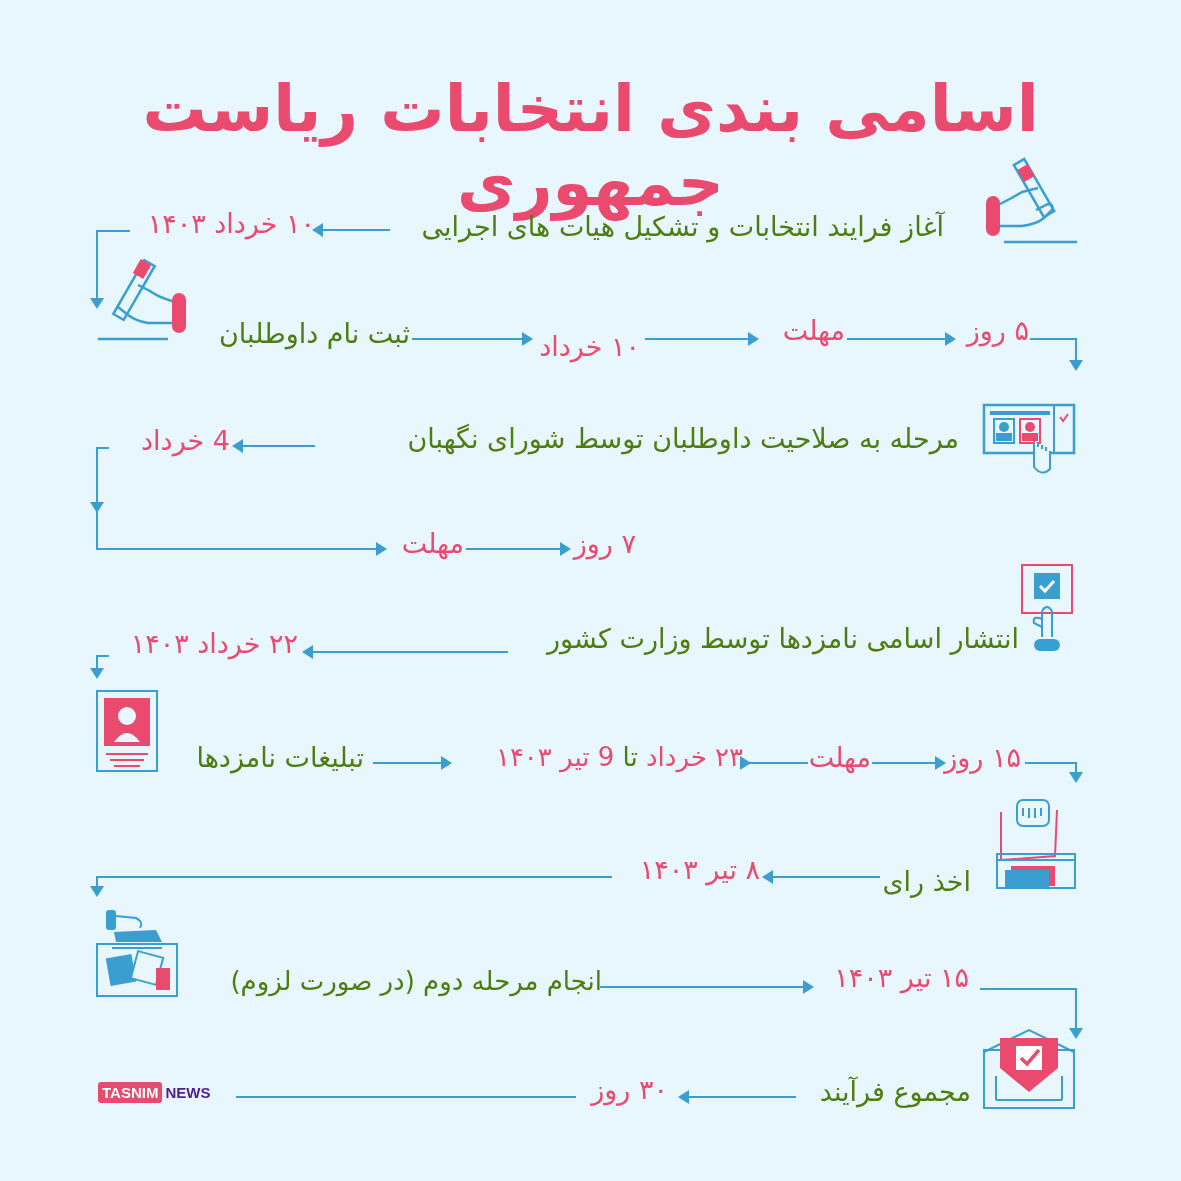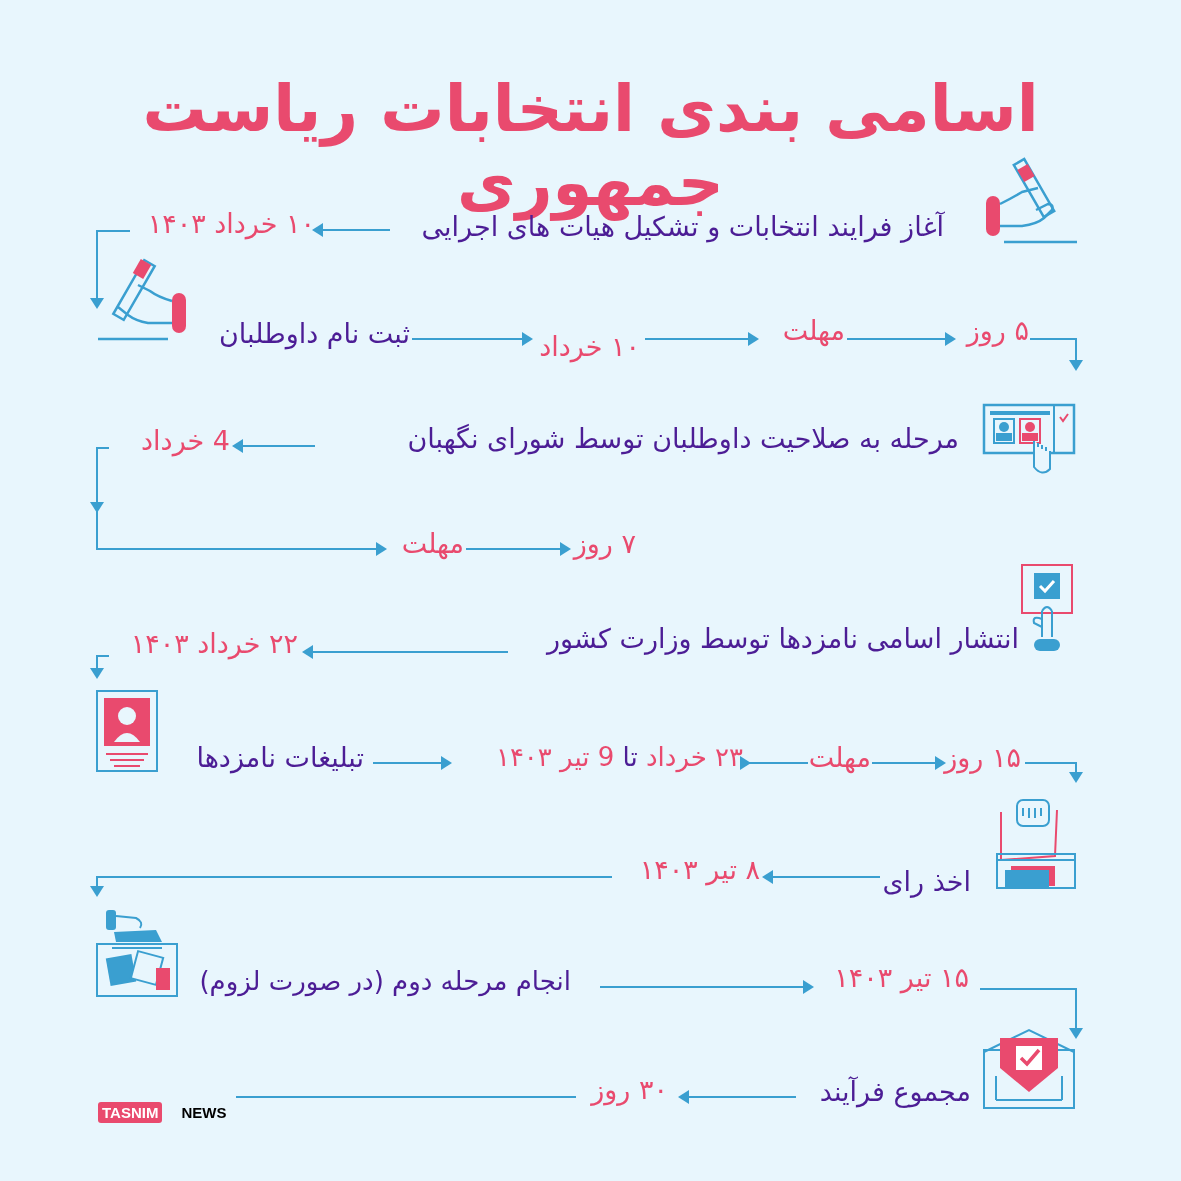--- a/index.html
+++ b/index.html
@@ -1,32 +1,32 @@
 <!DOCTYPE html>
 <html><head>
 <meta charset="utf-8">
 <style>
   html,body{margin:0;padding:0;}
   body{width:1181px;height:1181px;background:#e8f6fd;position:relative;overflow:hidden;font-family:"DejaVu Sans",sans-serif;}
   .abs{position:absolute;}
   .title{left:0;width:1181px;top:72px;text-align:center;color:#e94a6e;font-size:64px;font-weight:bold;direction:rtl;letter-spacing:-1px;}
   .t{position:absolute;white-space:nowrap;font-weight:normal;direction:rtl;line-height:1;}
-  .blue{color:#4c1d95;}
+  .blue{color:#4d7c0f;}
   .pink{color:#e94a6e;}
   .lg{font-size:27px;}
   .md{font-size:26px;}
   .hl{position:absolute;height:2px;background:#3a9fd0;}
   .vl{position:absolute;width:2px;background:#3a9fd0;}
   .arr-l{position:absolute;width:0;height:0;border-top:7px solid transparent;border-bottom:7px solid transparent;border-right:11px solid #3a9fd0;}
   .arr-r{position:absolute;width:0;height:0;border-top:7px solid transparent;border-bottom:7px solid transparent;border-left:11px solid #3a9fd0;}
   .arr-d{position:absolute;width:0;height:0;border-left:7px solid transparent;border-right:7px solid transparent;border-top:11px solid #3a9fd0;}
   .icon{position:absolute;}
-  .logo{position:absolute;left:98px;top:1082px;display:flex;align-items:center;gap:19px;margin-top:20px;}
+  .logo{position:absolute;left:98px;top:1082px;display:flex;align-items:center;gap:3px;}
   .logo .box{background:#e94a6e;color:#fff;font-family:"Liberation Sans",sans-serif;font-weight:bold;font-size:15px;padding:2px 4px;border-radius:3px;}
-  .logo .news{color:#000000;font-family:"Liberation Sans",sans-serif;font-weight:bold;font-size:15px;}
+  .logo .news{color:#4c1d95;font-family:"Liberation Sans",sans-serif;font-weight:bold;font-size:15px;}
 </style>
 </head>
 <body>
 
 <div class="abs title">اسامی بندی انتخابات ریاست جمهوری</div>
 
 <div class="t blue lg" style="right:237px;top:213px;">آغاز فرایند انتخابات و تشکیل هیات های اجرایی</div>
 <div class="hl" style="left:320px;width:70px;top:229px;"></div>
 <div class="arr-l" style="left:312px;top:223px;"></div>
 <div class="t pink lg" style="right:866px;top:210px;">۱۰ خرداد ۱۴۰۳</div>
@@ -153,21 +153,21 @@
 <svg class="icon" style="left:96px;top:908px;" width="84" height="90" viewBox="0 0 84 90">
   <rect x="10" y="2" width="10" height="20" rx="3" fill="#3a9fd0"></rect>
   <path d="M20 8 L40 10 Q48 14 44 20" fill="none" stroke="#3a9fd0" stroke-width="2"></path>
   <path d="M18 24 L60 22 L66 34 L20 34 Z" fill="#3a9fd0"></path>
   <rect x="1" y="36" width="80" height="52" fill="none" stroke="#3a9fd0" stroke-width="2"></rect>
   <line x1="16" y1="40" x2="66" y2="40" stroke="#3a9fd0" stroke-width="2"></line>
   <rect x="12" y="48" width="26" height="28" transform="rotate(-10 25 62)" fill="#3a9fd0"></rect>
   <rect x="38" y="46" width="26" height="28" transform="rotate(15 51 60)" fill="#e8f6fd" stroke="#3a9fd0" stroke-width="2"></rect>
   <rect x="60" y="60" width="14" height="22" fill="#e94a6e"></rect>
 </svg>
-<div class="t blue md" style="right:610px;top:968px;">انجام مرحله دوم (در صورت لزوم)</div>
+<div class="t blue md" style="right:579px;top:968px;">انجام مرحله دوم (در صورت لزوم)</div>
 <div class="hl" style="left:600px;width:205px;top:986px;"></div>
 <div class="arr-r" style="left:803px;top:980px;"></div>
 <div class="t pink lg" style="right:212px;top:964px;">۱۵ تیر ۱۴۰۳</div>
 <div class="hl" style="left:980px;width:97px;top:988px;"></div>
 <div class="vl" style="left:1075px;top:988px;height:44px;"></div>
 <div class="arr-d" style="left:1069px;top:1028px;"></div>
 
 <svg class="icon" style="left:982px;top:1028px;" width="95" height="82" viewBox="0 0 95 82">
   <rect x="2" y="22" width="90" height="58" fill="none" stroke="#3a9fd0" stroke-width="2"></rect>
   <path d="M2 24 L47 2 L92 24" fill="none" stroke="#3a9fd0" stroke-width="2"></path>

